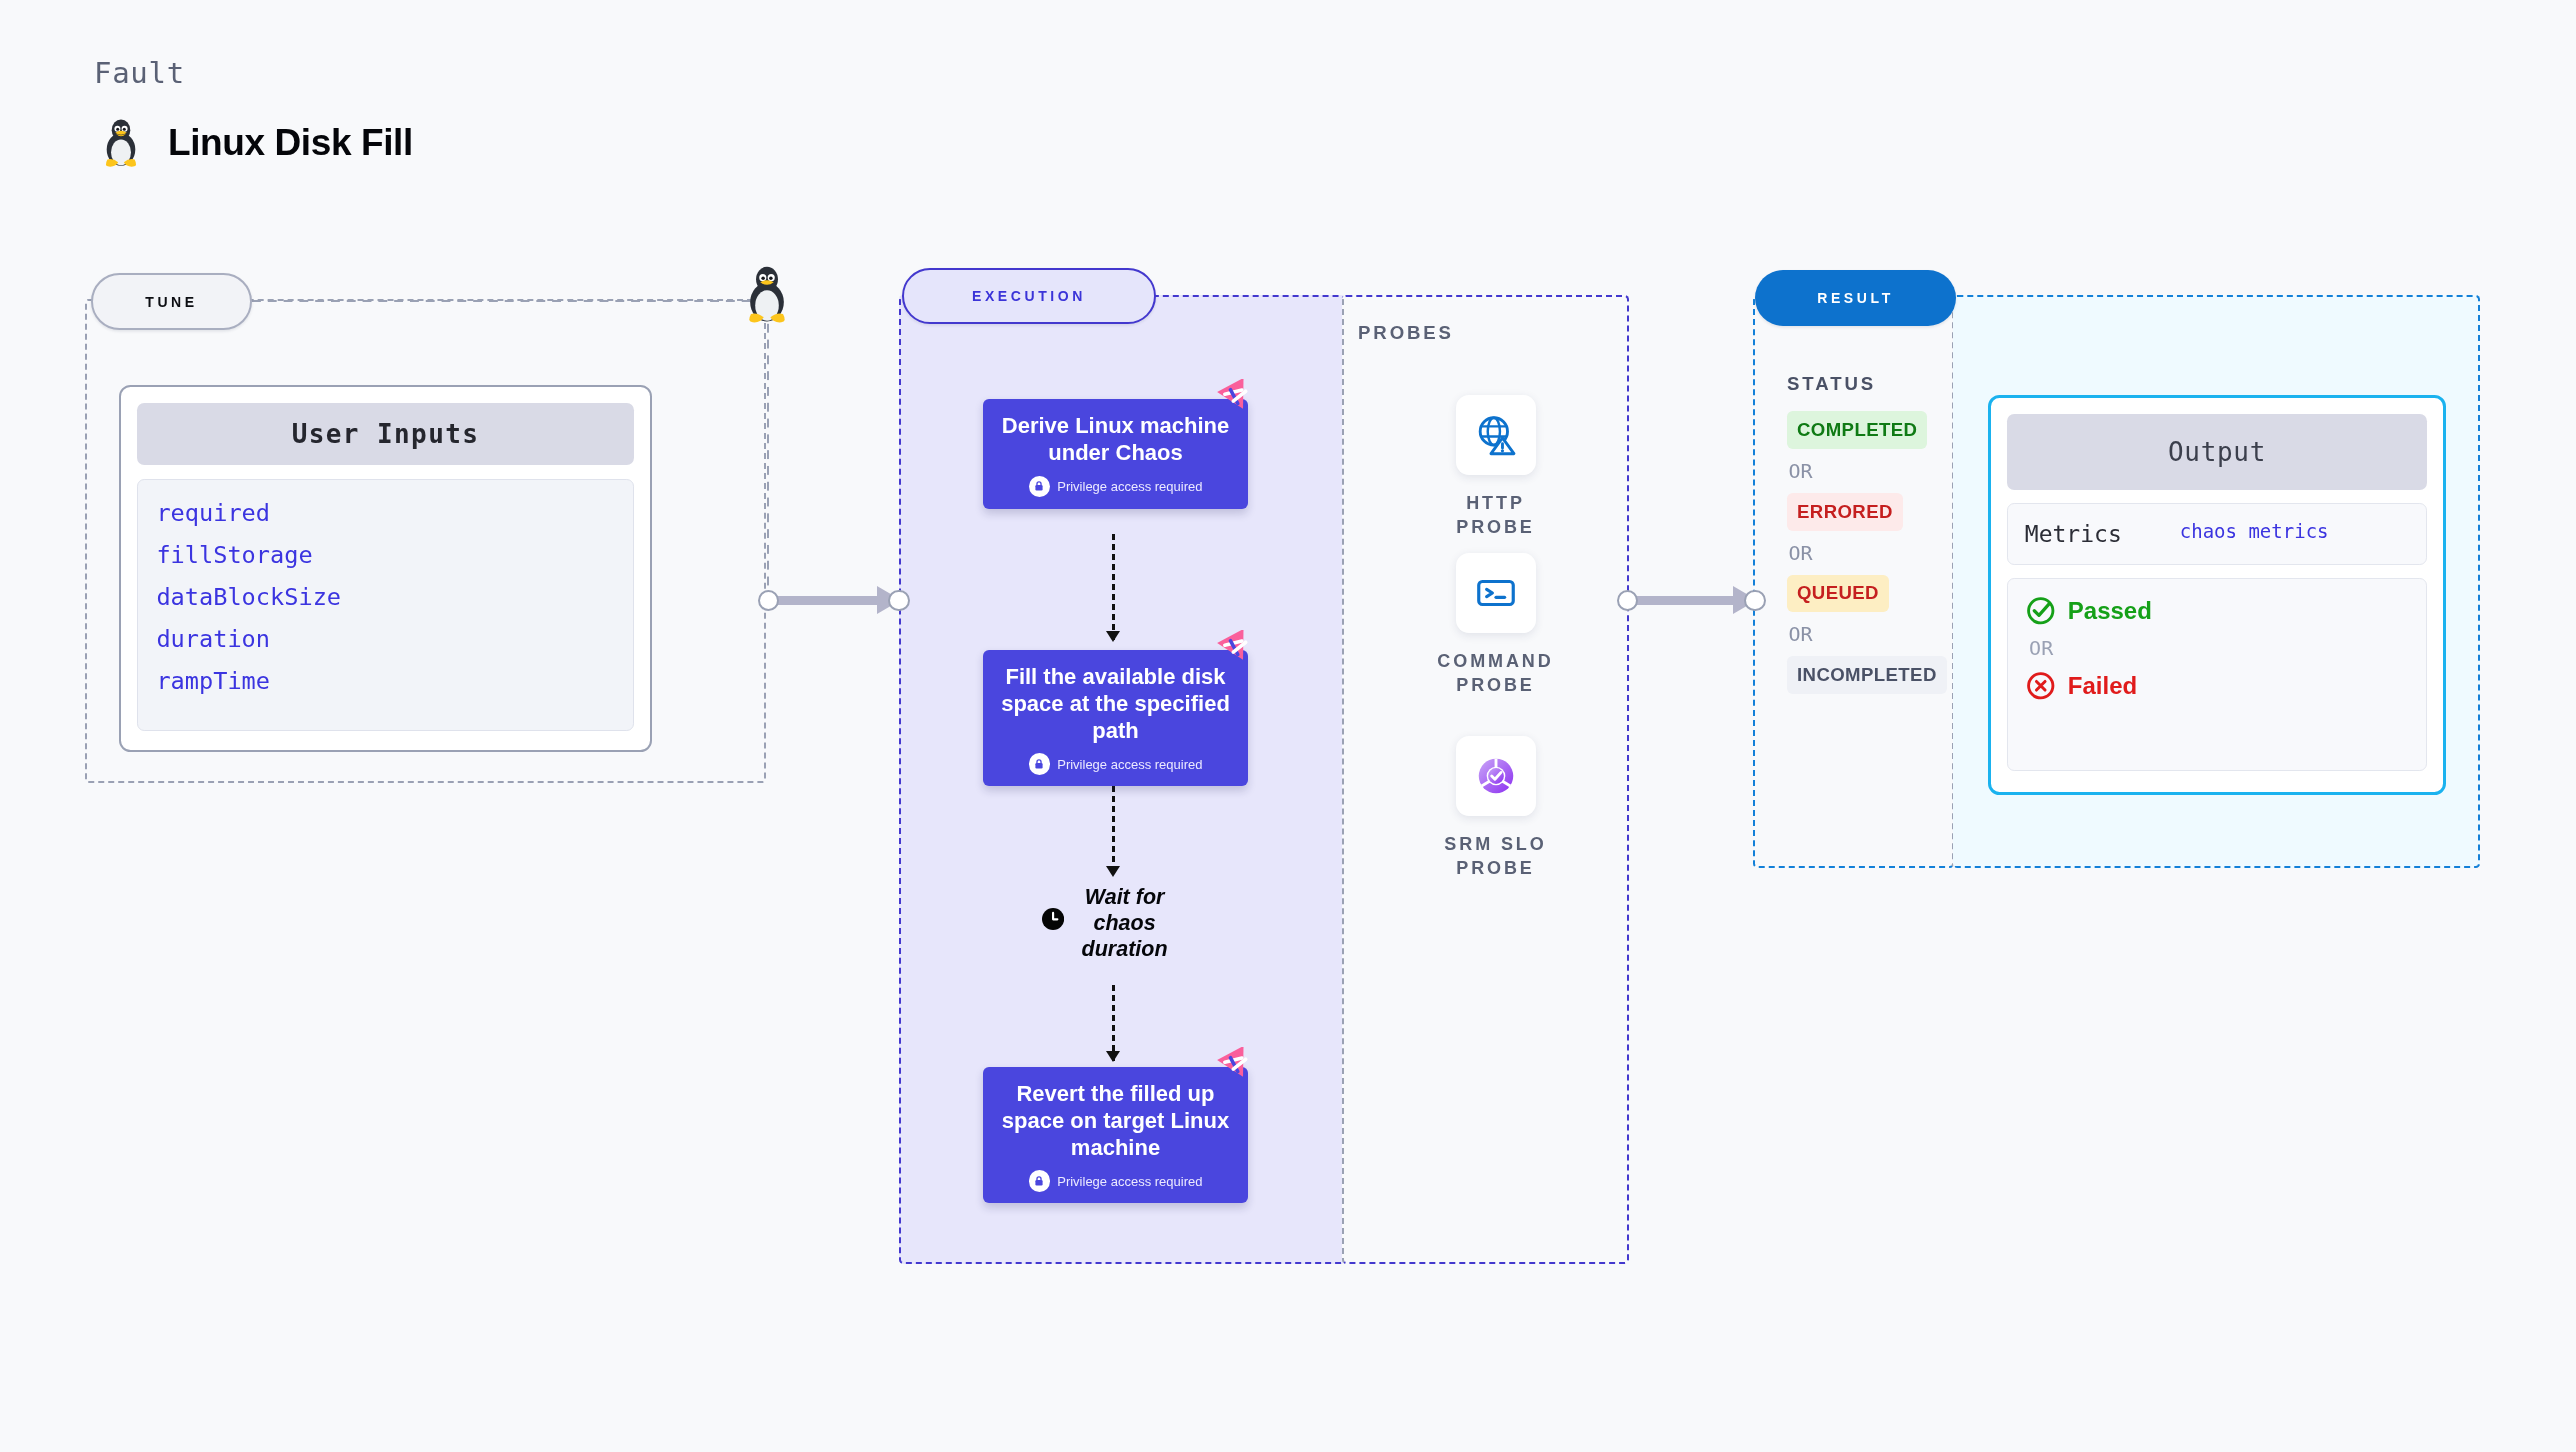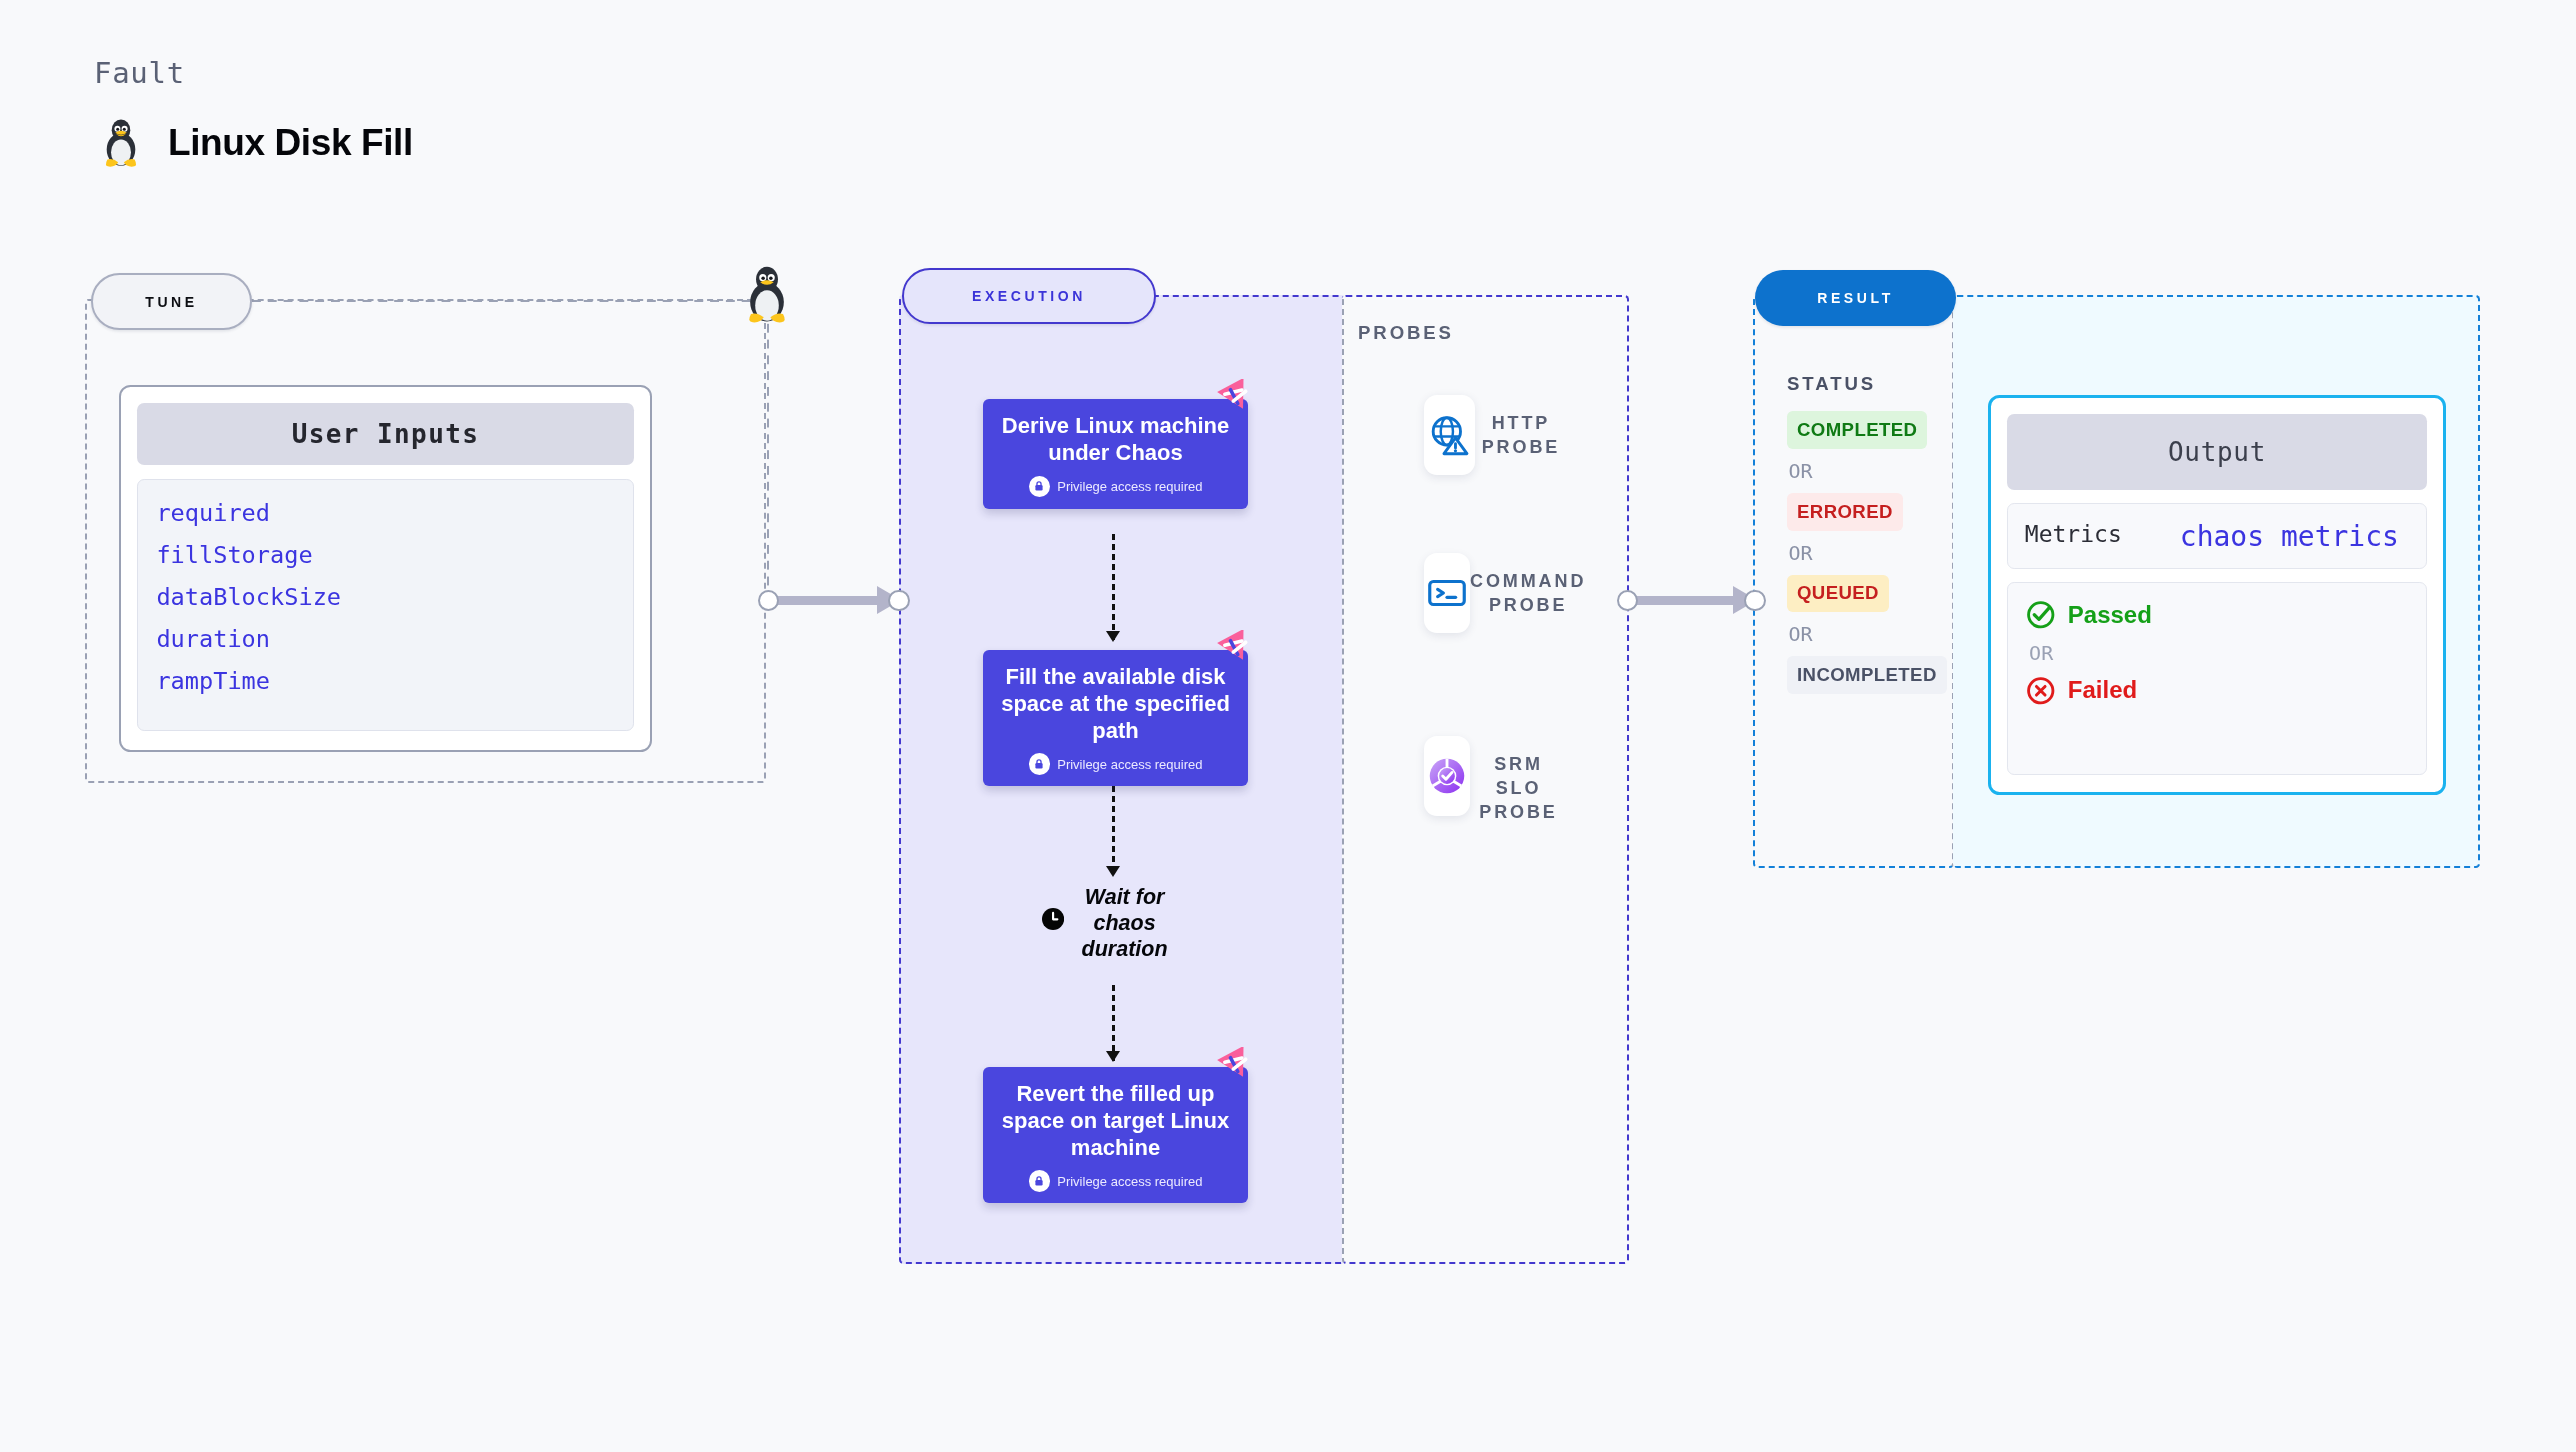--- a/index.html
+++ b/index.html
@@ -151,21 +151,21 @@
     font-size: 21.5px; font-weight: bold; line-height: 1.2;
   }
 
   
   .probes-title {
     position: absolute; left: 1358px; top: 322px;
     font-size: 18.6px; font-weight: bold; color: #5a6175; letter-spacing: 2.9px;
   }
   .probe {
     position: absolute; left: 1424px; width: 143px;
-    display: flex; flex-direction: row; 
+    display: flex; flex-direction: column; align-items: center;
   }
   .probe-tile {
     width: 80px; height: 80px; background: #ffffff; border-radius: 13px;
     display: flex; align-items: center; justify-content: center;
     box-shadow: 0 2.9px 8.6px rgba(40,50,90,.10);
   }
   .probe-name {
     margin-top: 15.8px; text-align: center; font-size: 18px; font-weight: bold;
     color: #5a6175; letter-spacing: 2.9px; line-height: 1.35;
   }
@@ -207,21 +207,21 @@
   }
   .out-row {
     margin-top: 13px; background: #f8f9fc; border: 1.4px solid #e3e6ee;
     border-radius: 7.2px; display: flex; padding: 15.8px 17px;
   }
   .out-key {
     font-family: "DejaVu Sans Mono", monospace; font-size: 23px;
     color: #2b2d36; width: 155px; flex: none; line-height: 1.25;
   }
   .out-val-link {
-    font-family: "DejaVu Sans Mono", monospace; font-size: 28px; color: #3b34e0;
+    font-family: "DejaVu Sans Mono", monospace; font-size: 19px; color: #3b34e0;
   }
   .out-row-2 { height: 193px; }
   .res-line { display: flex; align-items: center; gap: 11.5px; }
   .res-pass { color: #15a018; font-size: 24px; font-weight: bold; }
   .res-fail { color: #e01b1b; font-size: 24px; font-weight: bold; }
   .res-or {
     font-family: "DejaVu Sans Mono", monospace; font-size: 20px;
     color: #9aa1b4; margin: 10px 0 10px 4.3px;
   }
 

